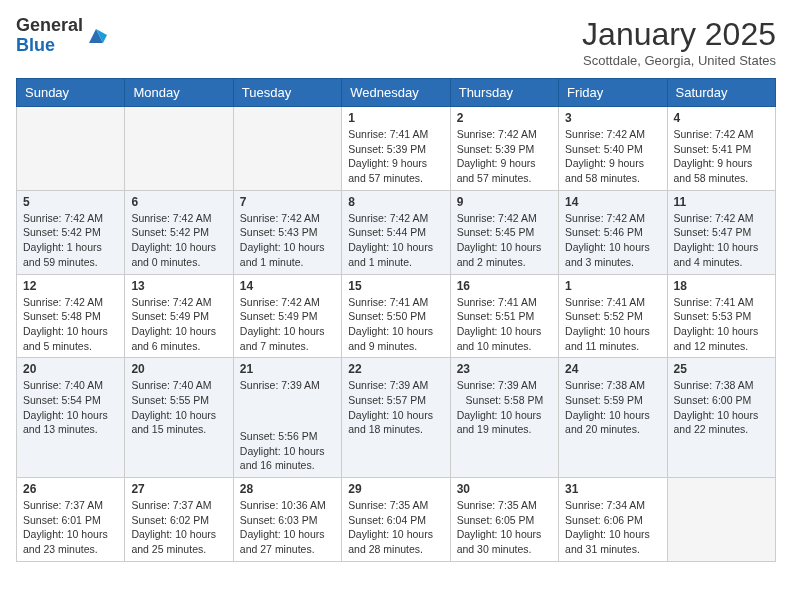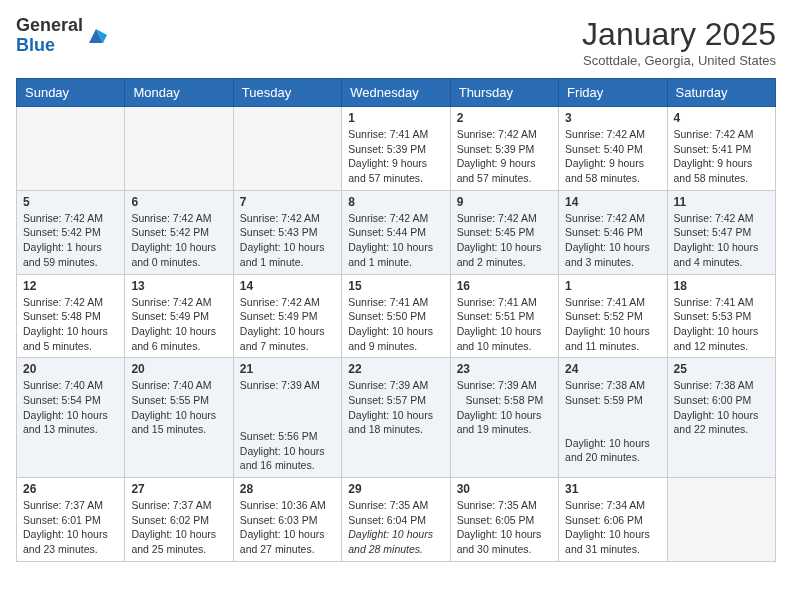--- a/index.html
+++ b/index.html
@@ -317,21 +317,21 @@
             <span style="display: block;">Sunrise: 7:39 AM</span>
             <span style="display: block; text-align: center;">Sunset: 5:58 PM</span>
             <span style="display: block;">Daylight: 10 hours and 19 minutes.</span>
           </div>
         </td>
         <td>
           <span class="day-num">24</span>
           <div class="day-info">
             <span style="display: block;">Sunrise: 7:38 AM</span>
             <span style="display: block;">Sunset: 5:59 PM</span>
-            <span style="display: block; margin-top: 28px;">Daylight: 10 hours and 20 minutes.</span>
+            <span style="display: block;">Daylight: 10 hours and 20 minutes.</span>
           </div>
         </td>
         <td>
           <span class="day-num">25</span>
           <div class="day-info">
             <span style="display: block;">Sunrise: 7:38 AM</span>
             <span style="display: block;">Sunset: 6:00 PM</span>
             <span style="display: block;">Daylight: 10 hours and 22 minutes.</span>
           </div>
         </td>
@@ -359,21 +359,21 @@
             <span style="display: block;">Sunrise: 10:36 AM</span>
             <span style="display: block;">Sunset: 6:03 PM</span>
             <span style="display: block;">Daylight: 10 hours and 27 minutes.</span>
           </div>
         </td>
         <td>
           <span class="day-num">29</span>
           <div class="day-info">
             <span style="display: block;">Sunrise: 7:35 AM</span>
             <span style="display: block;">Sunset: 6:04 PM</span>
-            <span style="display: block; font-style: italic;">Daylight: 10 hours and 28 minutes.</span>
+            <span style="display: block;">Daylight: 10 hours and 28 minutes.</span>
           </div>
         </td>
         <td>
           <span class="day-num">30</span>
           <div class="day-info">
             <span style="display: block;">Sunrise: 7:35 AM</span>
             <span style="display: block;">Sunset: 6:05 PM</span>
             <span style="display: block;">Daylight: 10 hours and 30 minutes.</span>
           </div>
         </td>

